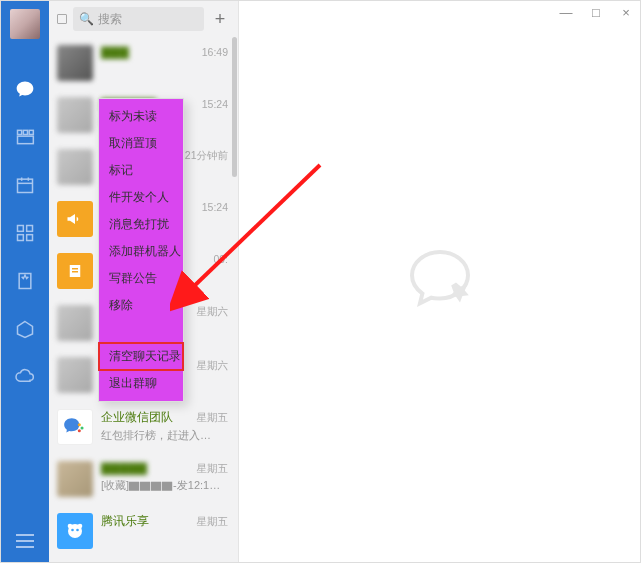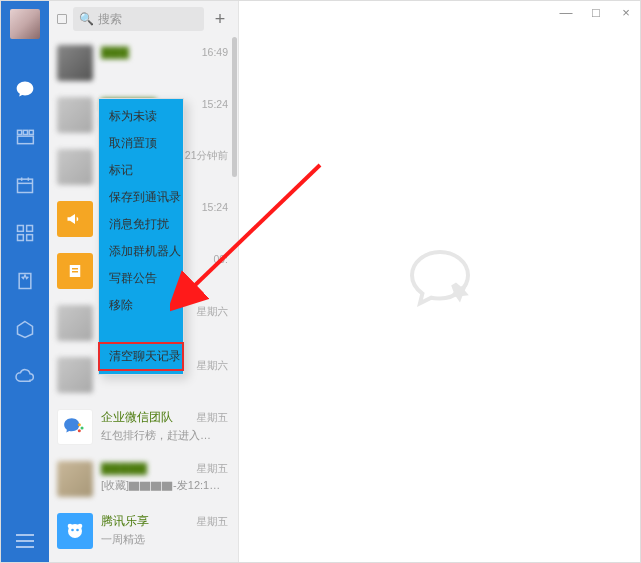--- a/index.html
+++ b/index.html
@@ -36,21 +36,21 @@
   .chat-item .sub { font-size:11px; color:#999; white-space:nowrap; overflow:hidden; text-overflow:ellipsis; margin-top:2px;}
   .thumb.orange{background:#f5a623;display:flex;align-items:center;justify-content:center;}
   .thumb.orange2{background:#f6a623;display:flex;align-items:center;justify-content:center;}
   .thumb.wecom{background:#fff;display:flex;align-items:center;justify-content:center;border:1px solid #eee;}
   .thumb.monkey{background:#3aa5ff;display:flex;align-items:center;justify-content:center;}
   .thumb.grey{background:linear-gradient(135deg,#c8c8c8,#aaa);}
   .thumb.dark{background:linear-gradient(135deg,#888,#555);}
   .thumb.tan{background:linear-gradient(135deg,#c9b89a,#a89878);}
   
   
-  .ctxmenu { position:absolute; left:98px; top:98px; width:86px; background:#0ea5e9; border:1px solid #ddd; box-shadow:4px 4px 10px rgba(0,0,0,.15); z-index:50; padding:4px 0;}
+  .ctxmenu { position:absolute; left:98px; top:98px; width:86px; background:#d946ef; border:1px solid #ddd; box-shadow:4px 4px 10px rgba(0,0,0,.15); z-index:50; padding:4px 0;}
   .ctxmenu .mi{ font-size:12px; color:#333; padding:5px 10px; white-space:nowrap; cursor:default;}
   .ctxmenu .mi.hl{ outline:2px solid #e82c2c; outline-offset:-1px;margin-top:24px;}
   
   
   .content { flex:1; background:#fff; position:relative; }
   .win-controls{ position:absolute; top:4px; right:6px; display:flex; gap:14px; font-size:13px; color:#888;}
   .win-controls span{width:16px;text-align:center;}
   .placeholder{ position:absolute; left:50%; top:50%; transform:translate(-50%,-50%);}
   .placeholder svg{width:80px;height:80px;}
   
@@ -237,21 +237,20 @@
               <circle cx="14.5" cy="11" r="1.3" fill="#3aa5ff"></circle>
               <circle cx="7" cy="7" r="2.3"></circle>
               <circle cx="17" cy="7" r="2.3"></circle>
             </svg>
         </div>
         <div class="body">
           <div class="line1">
               <span class="title">腾讯乐享</span>
               <span class="time">星期五</span>
             </div>
-          <div class="sub">一周精选</div>
         </div>
       </div>
       <div class="chat-item">
         
         
       </div>
     </div>
   </div>
 
   <div class="content">
@@ -266,26 +265,27 @@
         <path d="M70 53l6 5 8-3-3 8 5 6-8 1-3 8-5-7-8 1 5-7-3-8z" fill="#e6e6e6" stroke="none"></path>
       </svg>
     </div>
   </div>
 </div>
 
 <div class="ctxmenu">
   <div class="mi">标为未读</div>
   <div class="mi">取消置顶</div>
   <div class="mi">标记</div>
-  <div class="mi">保存到通讯录</div>
+  <div class="mi">件开发个人</div>
   <div class="mi">消息免打扰</div>
   <div class="mi">添加群机器人</div>
   <div class="mi">写群公告</div>
   <div class="mi">移除</div>
   <div class="mi hl">清空聊天记录</div>
+  <div class="mi">退出群聊</div>
 </div>
 
 <svg class="arrow-overlay" width="170" height="170">
   <defs>
       <marker id="ah" markerWidth="12" markerHeight="12" refX="2" refY="5" orient="auto">
     <path d="M0 0 L10 5 L0 10 z" fill="#ff1a1a"></path>
       </marker>
     </defs>
   <line x1="150" y1="20" x2="20" y2="145" stroke="#ff1a1a" stroke-width="4" marker-end="url(#ah)"></line>
 </svg>

